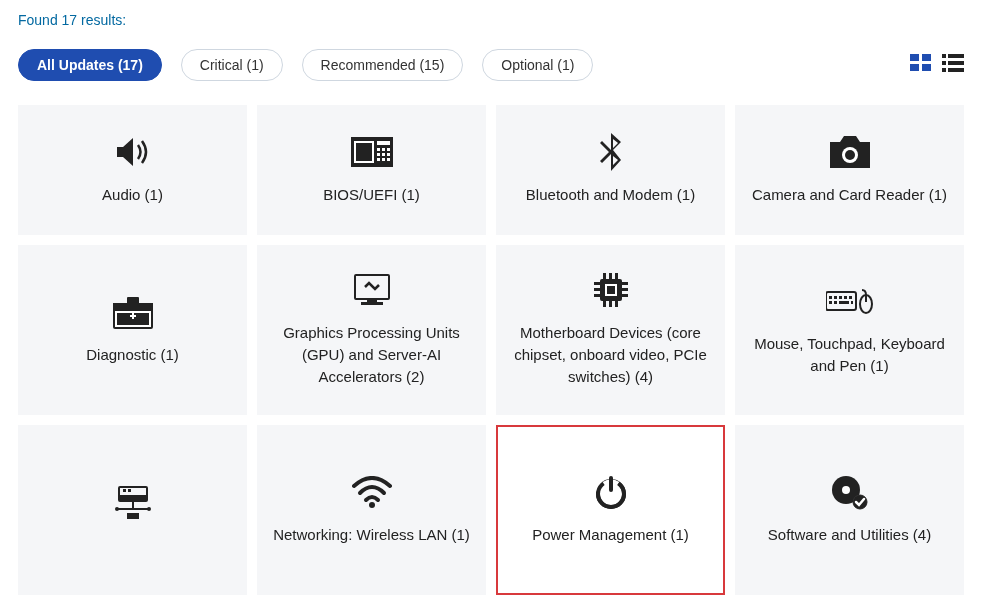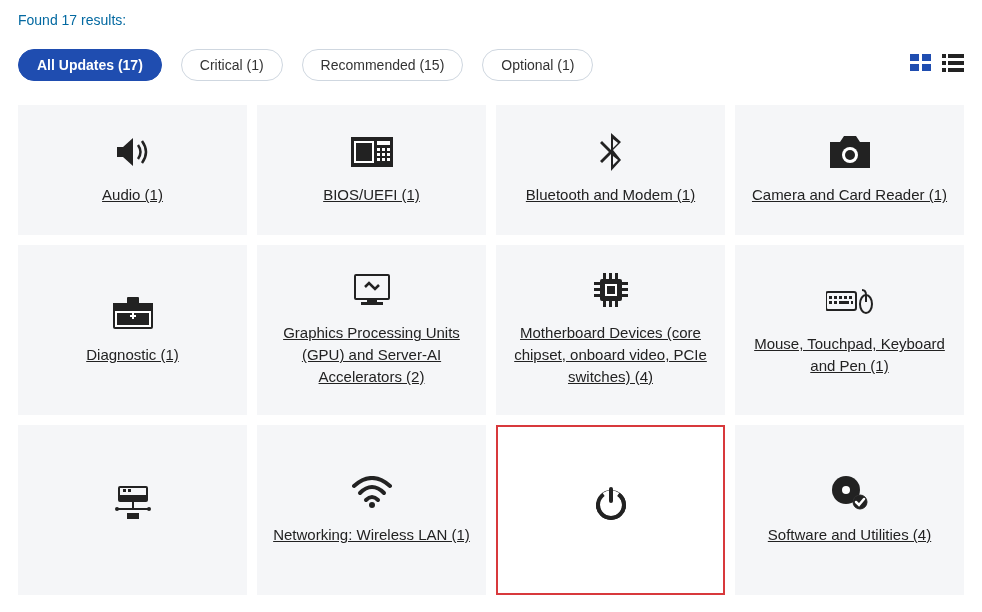--- a/index.html
+++ b/index.html
@@ -52,21 +52,20 @@
   .card {
     background: #f5f6f8;
     display: flex;
     flex-direction: column;
     align-items: center;
     justify-content: center;
     text-align: center;
     padding: 18px 12px;
     min-height: 130px;
     cursor: pointer;
-    text-decoration: underline;
   }
   .card.tall { min-height: 170px; }
   .card.highlighted {
     border: 2px solid #d8393c;
     background: #fff;
   }
   .card-icon {
     margin-bottom: 14px;
     display: flex;
     align-items: center;
@@ -268,20 +267,21 @@
 
   <div class="card tall highlighted">
     <div class="card-icon">
       <svg width="36" height="36" viewBox="0 0 36 36">
         <circle cx="18" cy="20" r="13" fill="none" stroke="#222" stroke-width="4"></circle>
         <path d="M11 10 A13 13 0 0 1 25 10" fill="#fff" stroke="#fff" stroke-width="5"></path>
         <circle cx="18" cy="20" r="13" fill="none" stroke="#222" stroke-width="4" stroke-dasharray="55 30" stroke-dashoffset="-8" transform="rotate(-90 18 20)"></circle>
         <rect x="16" y="2" width="4" height="16" rx="2"></rect>
       </svg>
     </div>
+    <div class="card-label">Power Management (1)</div>
   </div>
 
   <div class="card tall">
     <div class="card-icon">
       <svg width="40" height="36" viewBox="0 0 40 36">
         <circle cx="16" cy="16" r="14" fill="#222"></circle>
         <circle cx="16" cy="16" r="4" fill="#fff"></circle>
         <circle cx="30" cy="28" r="7" fill="#fff" stroke="#222" stroke-width="1"></circle>
         <circle cx="30" cy="28" r="7" fill="#222"></circle>
         <path d="M26 28 L29 31 L34 25" stroke="#fff" stroke-width="2.5" fill="none" stroke-linecap="round"></path>

